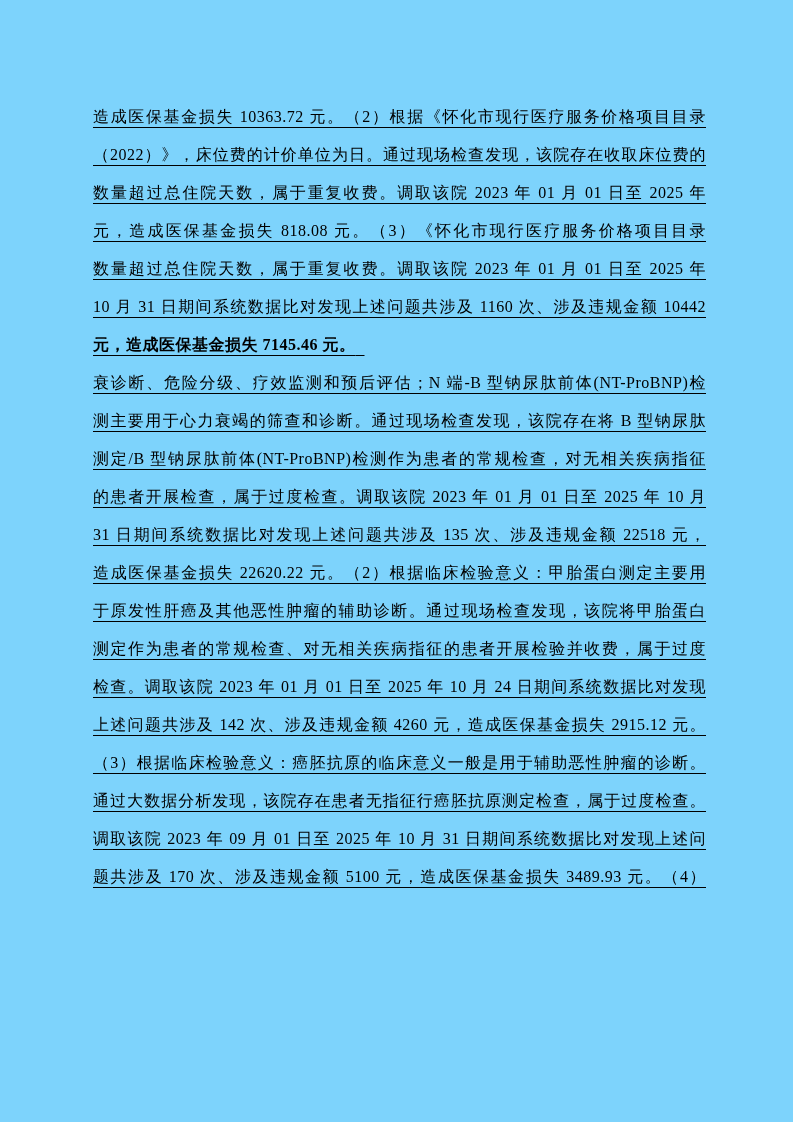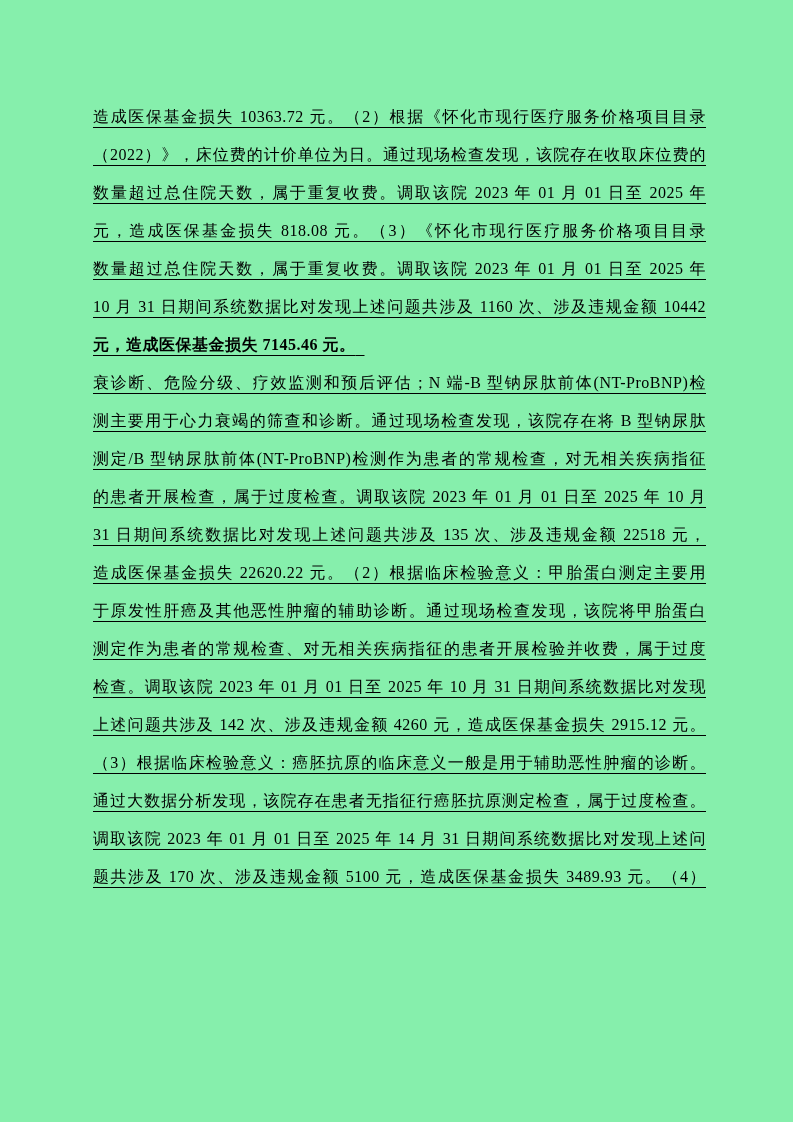--- a/index.html
+++ b/index.html
@@ -1,21 +1,21 @@
 <!DOCTYPE html>
 <html><head>
 <meta charset="utf-8">
 <style>
   * { margin: 0; padding: 0; box-sizing: border-box; }
   html, body { background: #ffffff; }
   .page {
     position: relative;
     width: 793px;
     height: 1122px;
-    background: #86efac;
+    background: #7dd3fc;
     overflow: hidden;
     font-family: "Liberation Serif", "DejaVu Serif", serif;
     padding-left: 32px;
   }
   .doc-body {
     position: absolute;
     left: 93px;
     top: 98px;
     width: 613px;
     color: #000000;
@@ -59,22 +59,22 @@
 
     <div class="para">
       <div class="line">衰诊断、危险分级、疗效监测和预后评估；N 端-B 型钠尿肽前体(NT-ProBNP)检</div>
       <div class="line">测主要用于心力衰竭的筛查和诊断。通过现场检查发现，该院存在将 B 型钠尿肽</div>
       <div class="line">测定/B 型钠尿肽前体(NT-ProBNP)检测作为患者的常规检查，对无相关疾病指征</div>
       <div class="line">的患者开展检查，属于过度检查。调取该院 2023 年 01 月 01 日至 2025 年 10 月</div>
       <div class="line">31 日期间系统数据比对发现上述问题共涉及 135 次、涉及违规金额 22518 元，</div>
       <div class="line">造成医保基金损失 22620.22 元。（2）根据临床检验意义：甲胎蛋白测定主要用</div>
       <div class="line">于原发性肝癌及其他恶性肿瘤的辅助诊断。通过现场检查发现，该院将甲胎蛋白</div>
       <div class="line">测定作为患者的常规检查、对无相关疾病指征的患者开展检验并收费，属于过度</div>
-      <div class="line">检查。调取该院 2023 年 01 月 01 日至 2025 年 10 月 31 日期间系统数据比对发现</div>
+      <div class="line">检查。调取该院 2023 年 01 月 01 日至 2025 年 10 月 24 日期间系统数据比对发现</div>
       <div class="line">上述问题共涉及 142 次、涉及违规金额 4260 元，造成医保基金损失 2915.12 元。</div>
       <div class="line">（3）根据临床检验意义：癌胚抗原的临床意义一般是用于辅助恶性肿瘤的诊断。</div>
       <div class="line">通过大数据分析发现，该院存在患者无指征行癌胚抗原测定检查，属于过度检查。</div>
-      <div class="line">调取该院 2023 年 01 月 01 日至 2025 年 14 月 31 日期间系统数据比对发现上述问</div>
+      <div class="line">调取该院 2023 年 09 月 01 日至 2025 年 10 月 31 日期间系统数据比对发现上述问</div>
       <div class="line">题共涉及 170 次、涉及违规金额 5100 元，造成医保基金损失 3489.93 元。（4）</div>
     </div>
 
   </div>
 </div>
 
 </body></html>

